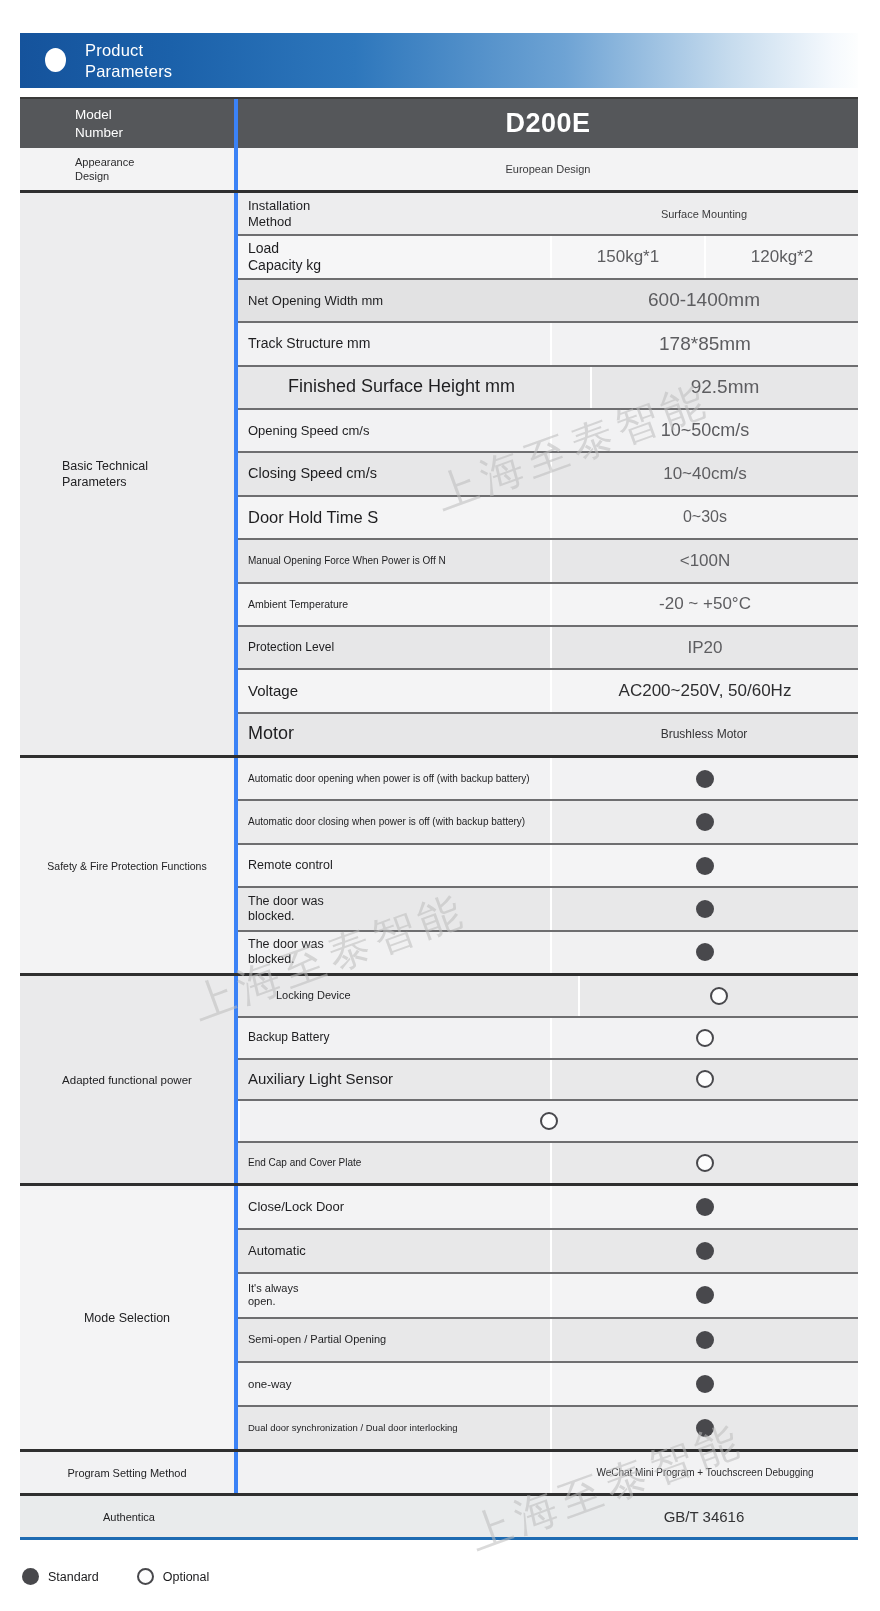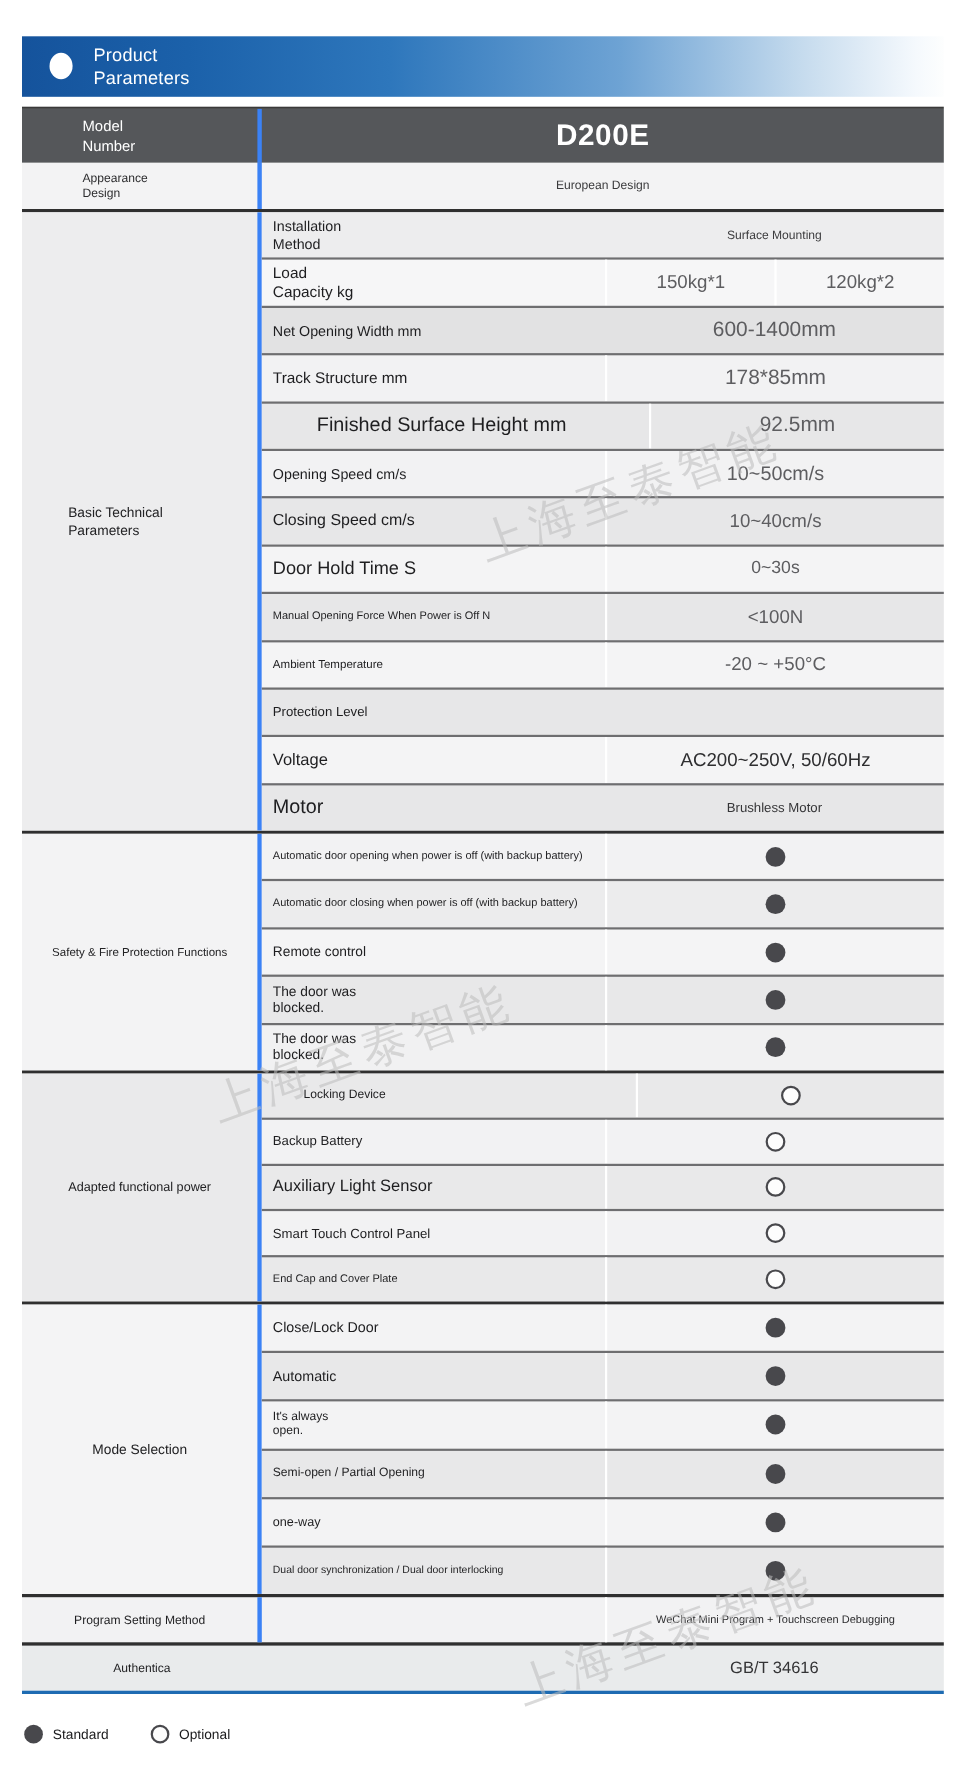--- a/index.html
+++ b/index.html
@@ -185,20 +185,21 @@
           <div class="trow" style="background: rgb(244, 244, 245);">
             <div class="ncell" style="font-size: 10.5px;">
               <div>Ambient Temperature</div>
             </div>
             <div class="vcell vdiv" style="font-size: 17px;">-20 ~ +50°C</div>
           </div>
           <div class="trow" style="background: rgb(231, 231, 232);">
             <div class="ncell" style="font-size: 12px;">
               <div>Protection Level</div>
             </div>
+            <div class="vcell vdiv" style="font-size: 17px;">IP20</div>
           </div>
           <div class="trow" style="background: rgb(244, 244, 245);">
             <div class="ncell" style="font-size: 15px;">
               <div>Voltage</div>
             </div>
             <div class="vcell vdiv" style="font-size: 17px; color: rgb(46, 46, 48);">AC200~250V, 50/60Hz</div>
           </div>
           <div class="trow" style="background: rgb(231, 231, 232);">
             <div class="ncell" style="font-size: 18px;">
               <div>Motor</div>
@@ -283,23 +284,20 @@
           </div>
           <div class="trow" style="background: rgb(233, 233, 234);">
             <div class="ncell" style="font-size: 15px;">
               <div>Auxiliary Light Sensor</div>
             </div>
             <div class="vcell vdiv">
               <div class="mark optional"></div>
             </div>
           </div>
           <div class="trow" style="background: rgb(242, 242, 243);">
-            <div class="ncell" style="font-size: 12px;">
-              <div>Smart Touch Control Panel</div>
-            </div>
             <div class="vcell vdiv">
               <div class="mark optional"></div>
             </div>
           </div>
           <div class="trow" style="background: rgb(233, 233, 234);">
             <div class="ncell" style="font-size: 10px;">
               <div>End Cap and Cover Plate</div>
             </div>
             <div class="vcell vdiv">
               <div class="mark optional"></div>

